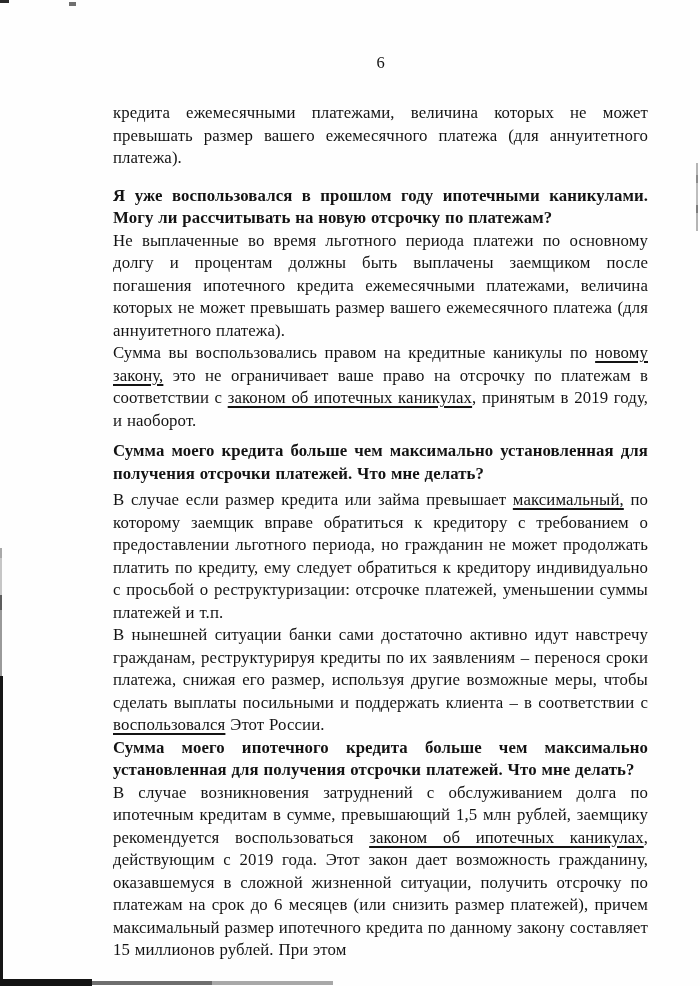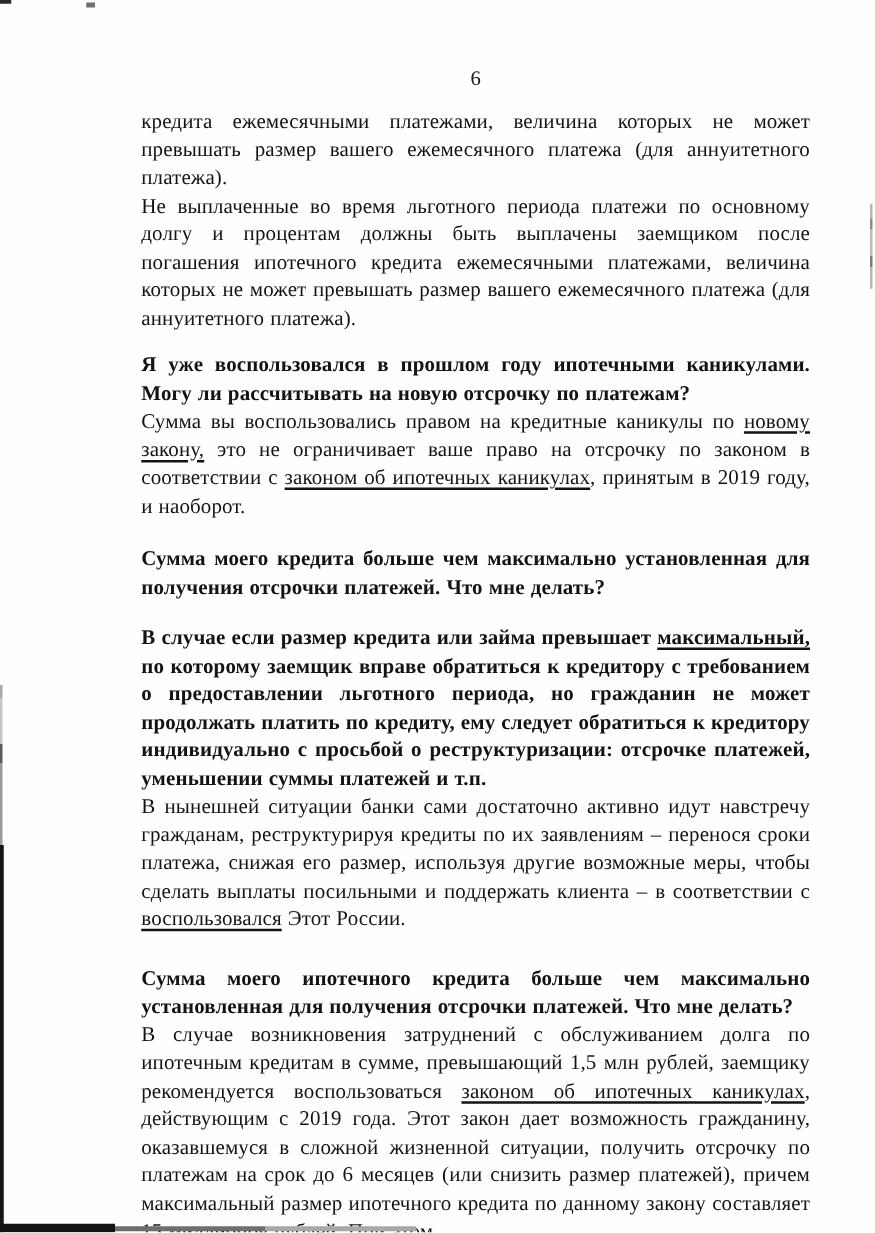--- a/index.html
+++ b/index.html
@@ -33,26 +33,26 @@
     text-align-last: left;
     word-spacing: 0.5px;
     letter-spacing: 0.1px;
   }
   .q { font-weight: bold; }
   .u {
     text-decoration: underline;
     text-decoration-thickness: 1.5px;
     text-underline-offset: 3px;
   }
-  .mt-p1 { margin-top: 12px; }
+  .mt-p1 { margin-top: 28px; }
   .mt-h1 { margin-top: 24px; }
   .mt-q1 { margin-top: 15px; }
-  .mt-q2 { margin-top: 20px; }
-  .mt-p4 { margin-top: 18px; font-weight: bold; }
-  .mt-q3 { margin-top: 25px; }
+  .mt-q2 { margin-top: 8px; }
+  .mt-p4 { margin-top: 4px; }
+  .mt-q3 { }
 
   
   .artifact { position: absolute; }
   .speck-tl       { left: 0;     top: 0;     width: 9px;   height: 3px; background: #2a2a2a; }
   .speck-top      { left: 69px;  top: 2px;   width: 7px;   height: 4px; background: #6f6f6f; }
   .line-right     { left: 696px; top: 163px; width: 2px;   height: 68px;
                     background: linear-gradient(#b5b5b5 0 18%, #8b8b8b 18% 30%, #bdbdbd 30% 62%, #7d7d7d 62% 74%, #b5b5b5 74% 100%); }
   .line-left-gray { left: 0;     top: 548px; width: 1.5px; height: 130px;
                     background: linear-gradient(#a9a9a9 0 8%, #c6c6c6 8% 36%, #5d5d5d 36% 48%, #9a9a9a 48% 100%); }
   .line-left-black{ left: 0;     top: 676px; width: 2.5px; height: 310px; background: #161616; }
@@ -64,25 +64,25 @@
 <body>
 
 <div class="page">
 
   <div class="content">
     <div class="pagenum">6</div>
 
     <p class="blk mt-p1"><span>кредита ежемесячными платежами, величина которых не может превышать размер вашего ежемесячного платежа (для аннуитетного платежа).</span></p>
 
 
+    <p class="blk q mt-q1"><span>Я уже воспользовался в прошлом году ипотечными каникулами. Могу ли рассчитывать на новую отсрочку по платежам?</span></p>
+
     <p class="blk"><span>Не выплаченные во время льготного периода платежи по основному долгу и процентам должны быть выплачены заемщиком после погашения ипотечного кредита ежемесячными платежами, величина которых не может превышать размер вашего ежемесячного платежа (для аннуитетного платежа).</span></p>
 
-    <p class="blk q mt-q1"><span>Я уже воспользовался в прошлом году ипотечными каникулами. Могу ли рассчитывать на новую отсрочку по платежам?</span></p>
-
-    <p class="blk"><span>Сумма вы воспользовались правом на кредитные каникулы по </span><span class="u">новому закону,</span><span> это не ограничивает ваше право на отсрочку по законом в соответствии с </span><span class="u">законом об ипотечных каникулах</span><span>, принятым в 2019 году, и наоборот.</span></p>
+    <p class="blk"><span>Сумма вы воспользовались правом на кредитные каникулы по </span><span class="u">новому закону,</span><span> это не ограничивает ваше право на отсрочку по платежам в соответствии с </span><span class="u">законом об ипотечных каникулах</span><span>, принятым в 2019 году, и наоборот.</span></p>
 
     <p class="blk q mt-q2"><span>Сумма моего кредита больше чем максимально установленная для получения отсрочки платежей. Что мне делать?</span></p>
 
     <p class="blk mt-p4"><span>В случае если размер кредита или займа превышает </span><span class="u">максимальный,</span><span> по которому заемщик вправе обратиться к кредитору с требованием о предоставлении льготного периода, но гражданин не может продолжать платить по кредиту, ему следует обратиться к кредитору индивидуально с просьбой о реструктуризации: отсрочке платежей, уменьшении суммы платежей и т.п.</span></p>
 
     <p class="blk"><span>В нынешней ситуации банки сами достаточно активно идут навстречу гражданам, реструктурируя кредиты по их заявлениям –  перенося сроки платежа, снижая его размер, используя другие возможные меры, чтобы сделать выплаты посильными и поддержать клиента – в соответствии с </span><span class="u">воспользовался</span><span> Этот России.</span></p>
 
     <p class="blk q mt-q3"><span>Сумма моего ипотечного кредита больше чем максимально установленная для получения отсрочки платежей. Что мне делать?</span></p>
 
     <p class="blk"><span>В случае возникновения затруднений с обслуживанием долга по ипотечным кредитам в сумме, превышающий 1,5 млн рублей, заемщику рекомендуется воспользоваться </span><span class="u">законом об ипотечных каникулах</span><span>, действующим с 2019 года. Этот закон дает возможность гражданину, оказавшемуся в сложной жизненной ситуации, получить отсрочку по платежам на срок до 6 месяцев (или снизить размер платежей), причем максимальный размер ипотечного кредита по данному закону составляет 15 миллионов рублей. При этом </span></p>

